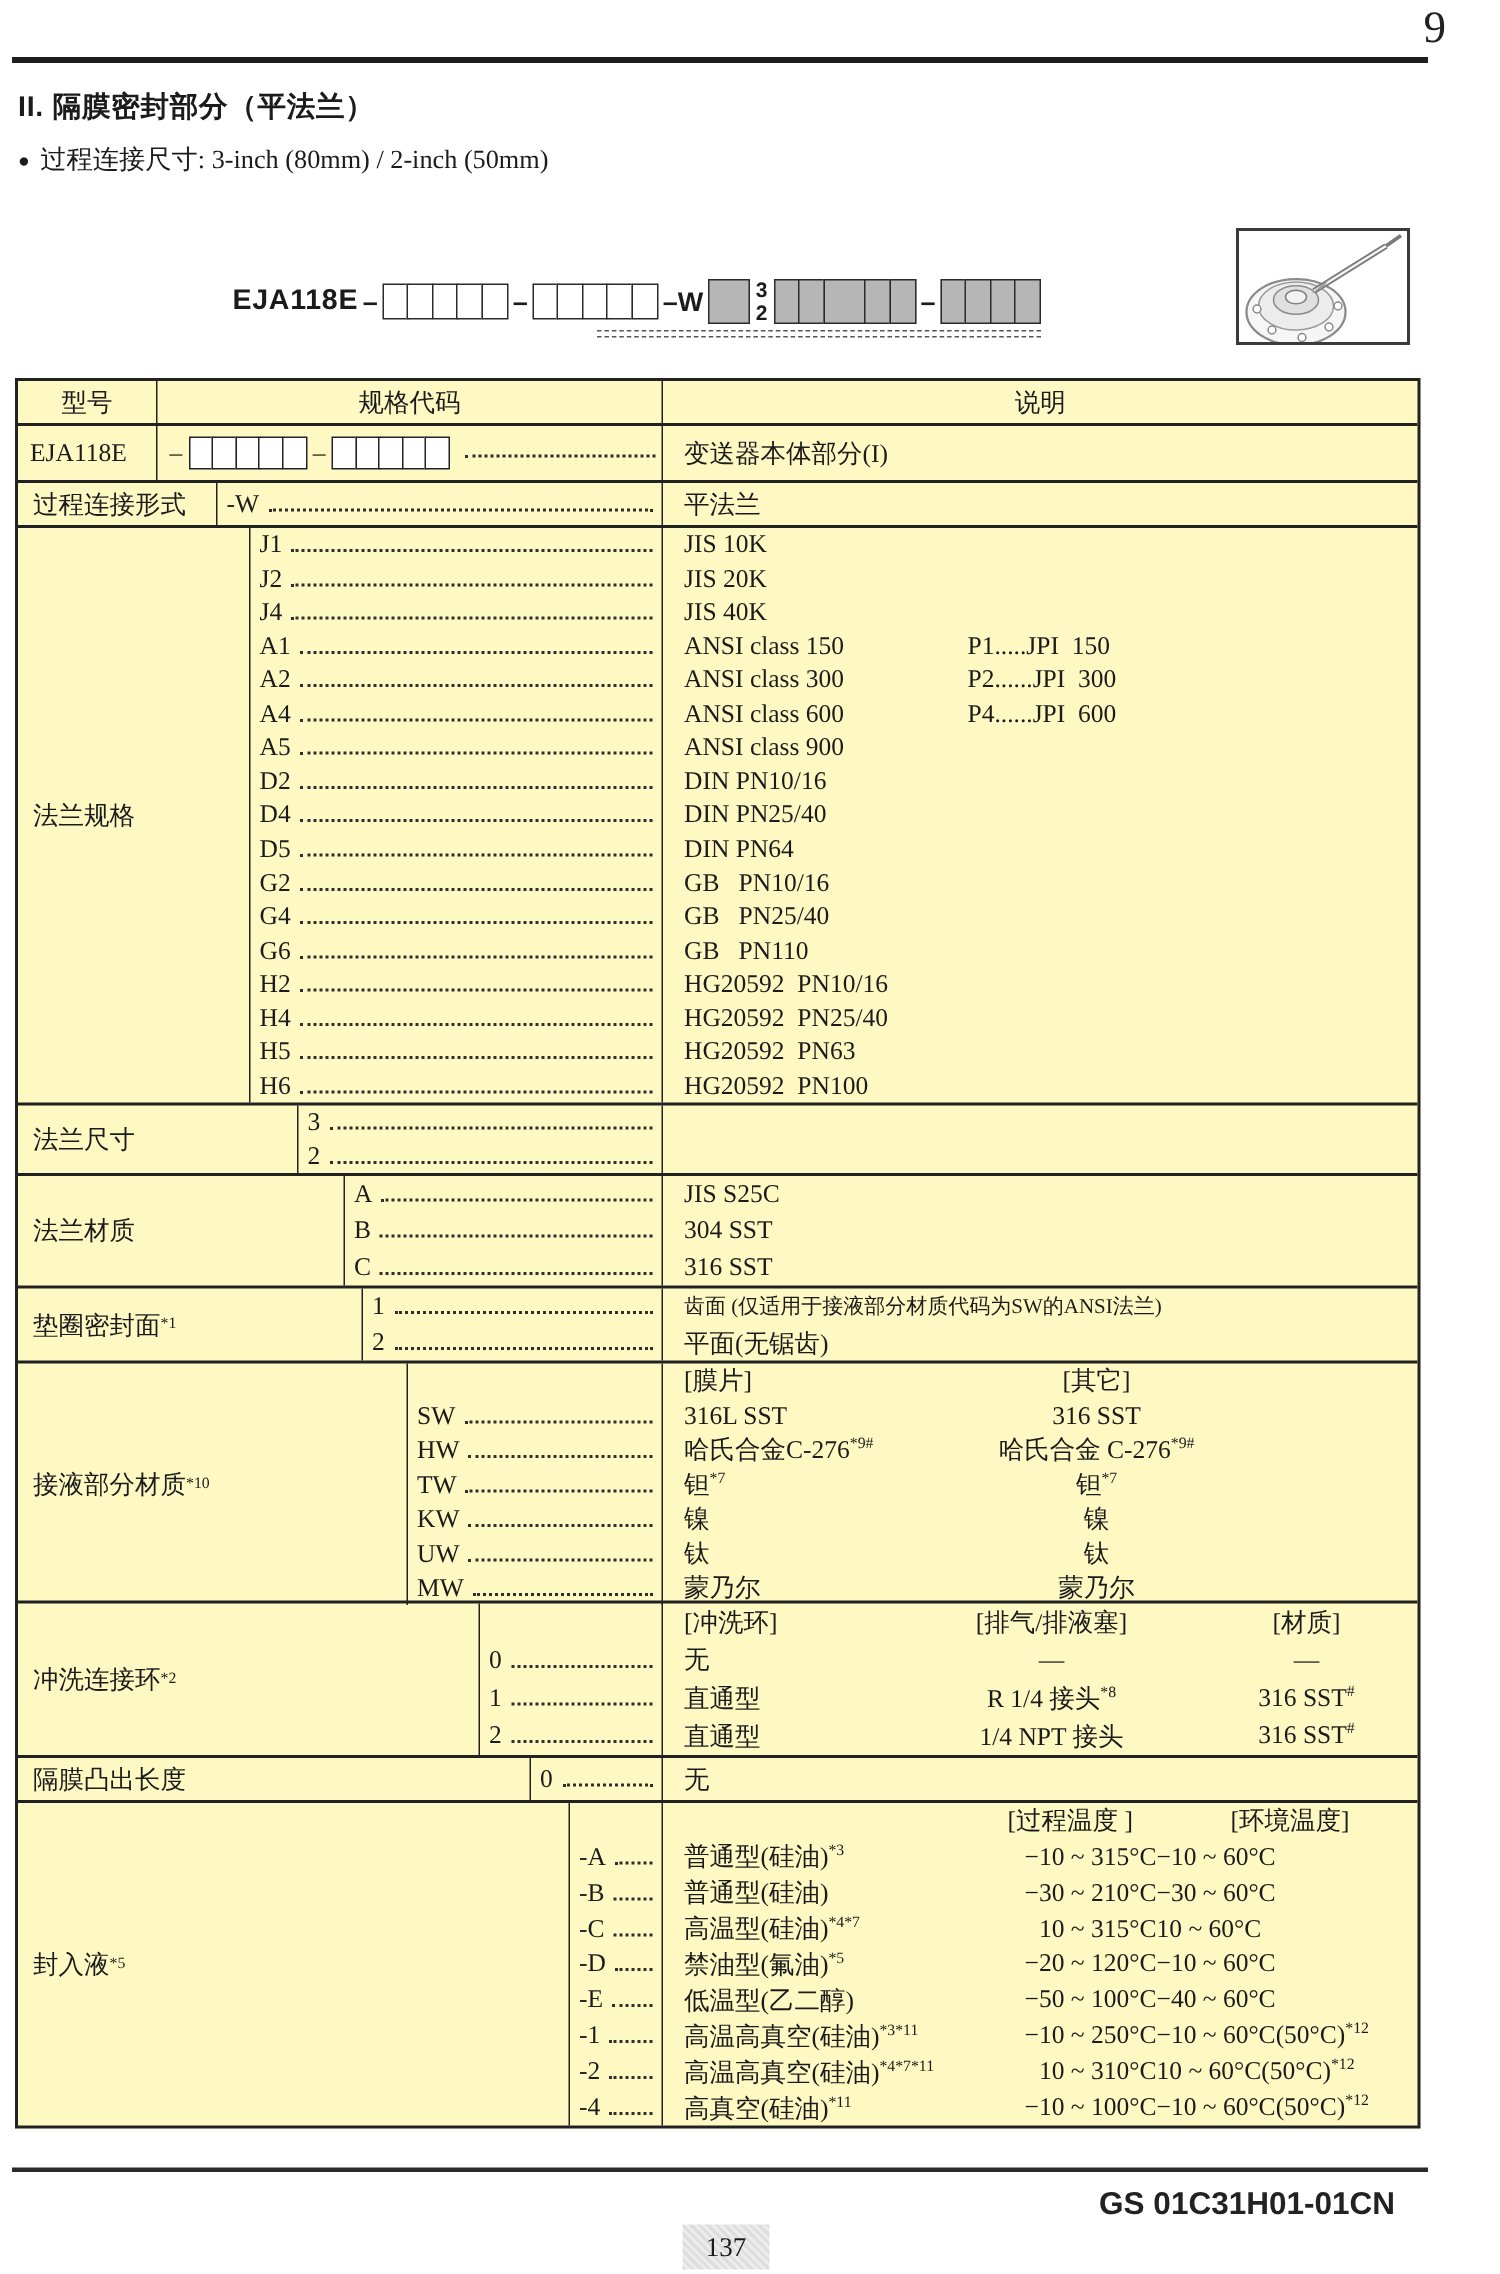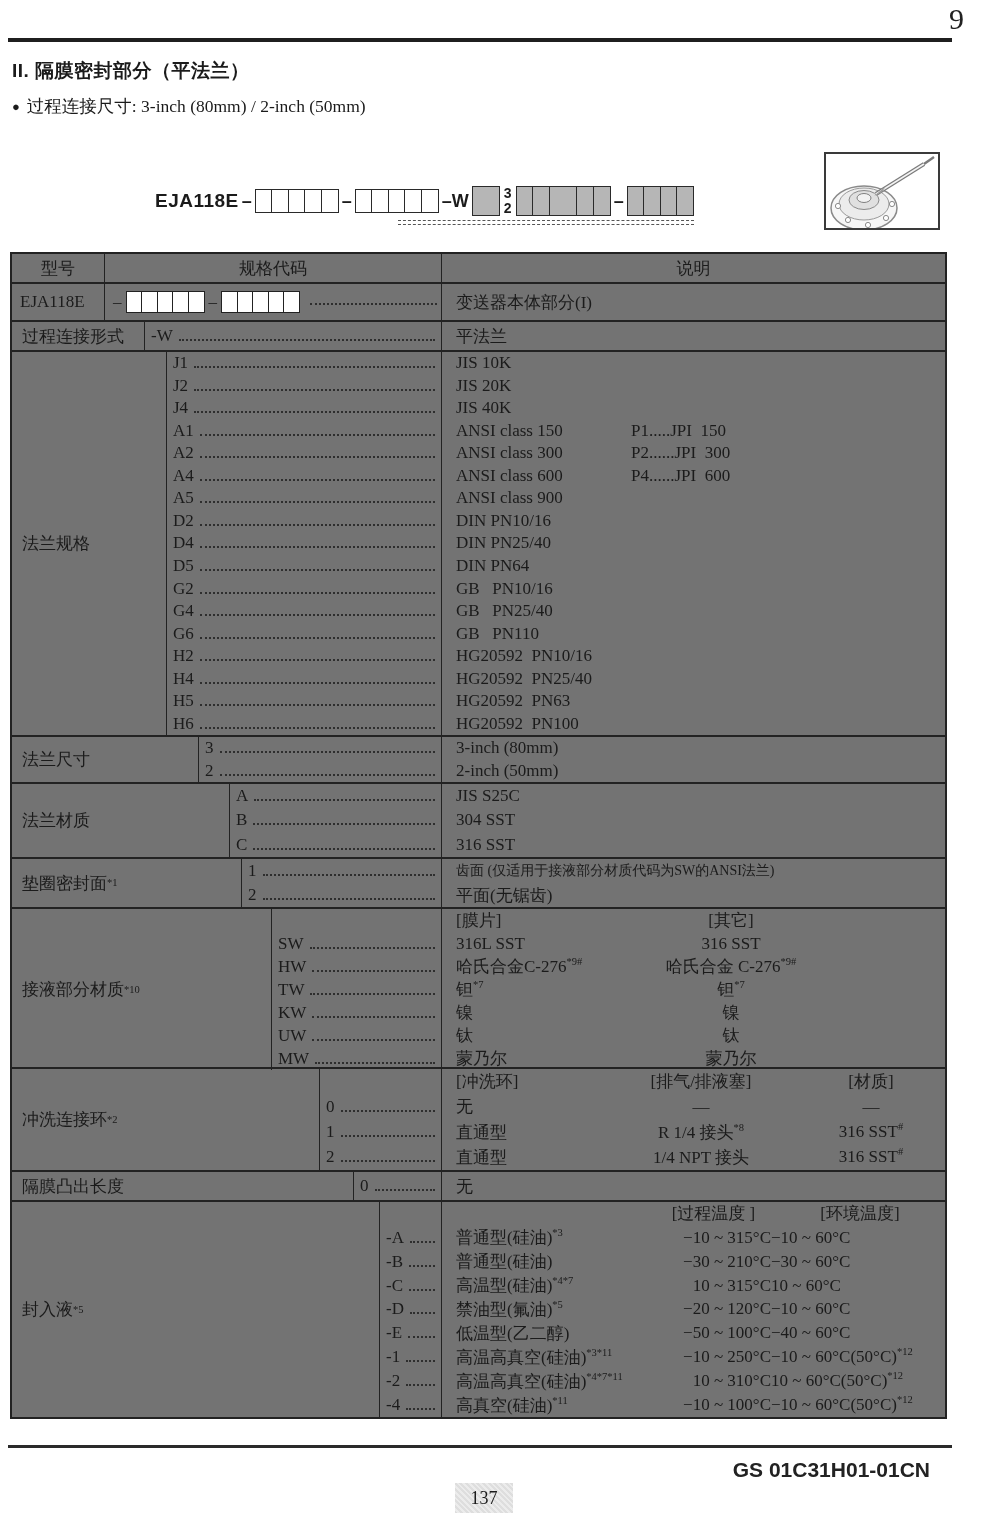--- a/index.html
+++ b/index.html
@@ -24,34 +24,34 @@
   .gcell{width:18px;height:30px;border:1.5px solid #2a2a2a;background:#b6b6b6}
   .gcell.wide{width:29px}
   .stack{display:flex;flex-direction:column;justify-content:center;font-size:14px;font-weight:bold;font-family:"Liberation Sans",sans-serif;line-height:1.05;padding:0 1px}
   .grayseg{display:inline-flex;align-items:center;gap:3px;position:relative}
   .wavy{position:absolute;left:-44px;right:0;bottom:-9px;height:5px;border-top:1.5px dashed #555;border-bottom:1.5px dashed #555}
 
   
   .figbox{position:absolute;left:824px;top:152px;width:116px;height:78px;border:2px solid #3a3a3a;background:#fff;overflow:hidden}
 
   
-  .spec-table{position:absolute;left:10px;top:252px;width:937px;border:2px solid #222;background:#737373}
+  .spec-table{position:absolute;left:10px;top:252px;width:937px;border:2px solid #222;background:#fef9c3}
   .trow{display:grid;border-top:2px solid #222}
   .trow:first-child{border-top:none}
   .lblc{border-right:1.5px solid #222;display:flex;align-items:center;padding:0 4px 0 10px;font-size:17px}
   .codes{border-right:1.5px solid #222;display:grid;grid-auto-rows:1fr;padding:0 2px 0 6px}
   .descs{display:grid;grid-auto-rows:1fr;padding-left:14px}
   .hc{display:flex;align-items:center;justify-content:center;font-size:17px;border-right:1.5px solid #222}
   .hc:last-child{border-right:none}
   .cl{display:flex;align-items:center;font-size:17px}
   .cl .c{white-space:pre}
   .ld{flex:1;border-bottom:2px dotted #2e2e2e;margin:0 4px 0 6px;transform:translateY(4px)}
   .dl{display:flex;align-items:center;font-size:17px}
   .dl .d{white-space:pre}
-  .dl .dx{white-space:pre;margin-left:30px}
+  .dl .dx{white-space:pre;margin-left:44px}
   .sm{font-size:14px}
   sup{font-size:10.5px;line-height:0}
   .dlw{display:grid;grid-template-columns:195px 160px 1fr;align-items:center;font-size:17px}
   .dlw .cb{text-align:center;white-space:pre}
   .dl3{display:grid;grid-template-columns:150px 190px 150px;align-items:center;font-size:17px}
   .dl3 .cb,.dl3 .cc{text-align:center;white-space:pre}
   .dlf{display:grid;grid-template-columns:200px 115px 178px;align-items:center;font-size:17px}
   .dlf .nm{white-space:pre}
   .dlf .pr{text-align:right;white-space:pre}
   .dlf .am{white-space:pre;padding-right:14px}
@@ -329,28 +329,20 @@
     <div class="codes">
       <div class="cl">
           <span class="c">3</span>
           <span class="ld"></span>
         </div>
       <div class="cl">
           <span class="c">2</span>
           <span class="ld"></span>
         </div>
     </div>
-    <div class="descs">
-      <div class="dl">
-          <span class="d">3-inch (80mm)</span>
-        </div>
-      <div class="dl">
-          <span class="d">2-inch (50mm)</span>
-        </div>
-    </div>
   </div>
 
   <div class="trow" style="height:75px;grid-template-columns:218px 212px 1fr;">
     <div class="lblc">法兰材质</div>
     <div class="codes">
       <div class="cl">
           <span class="c">A</span>
           <span class="ld"></span>
         </div>
       <div class="cl">

